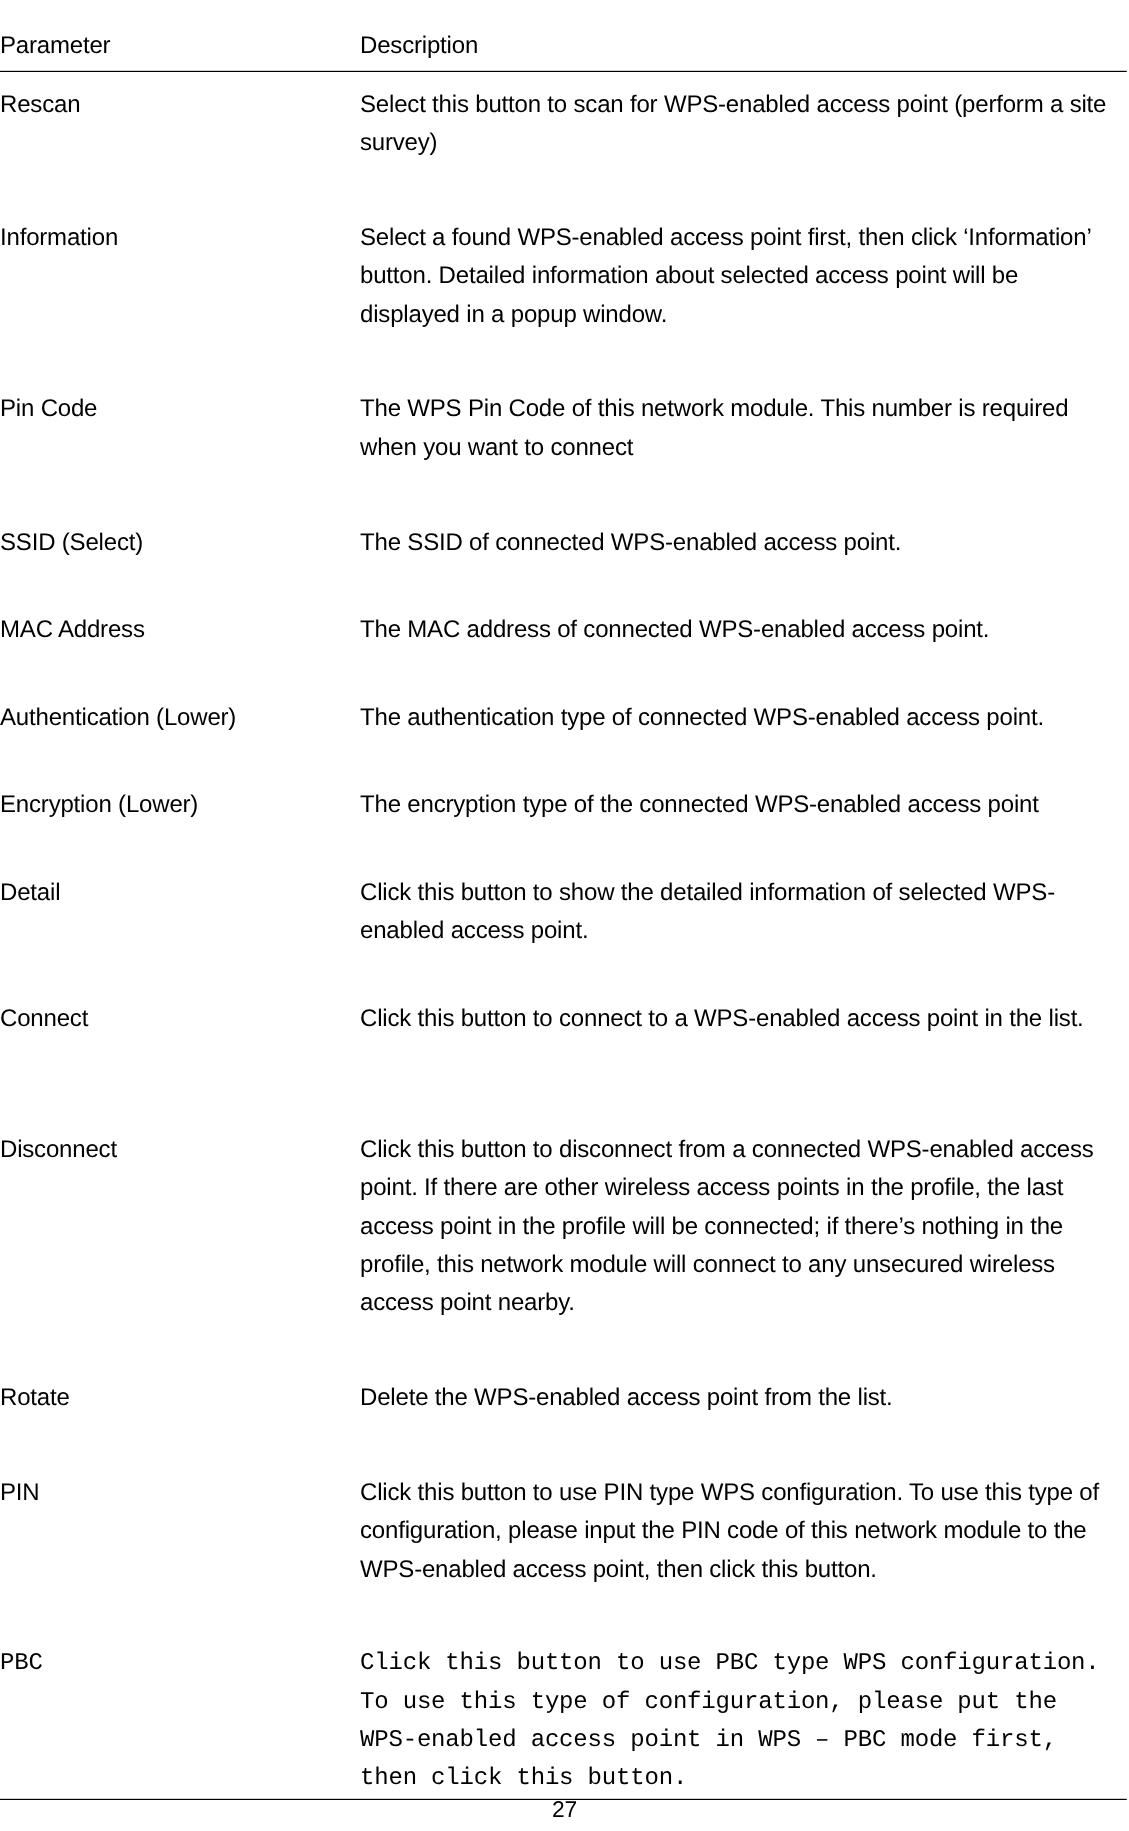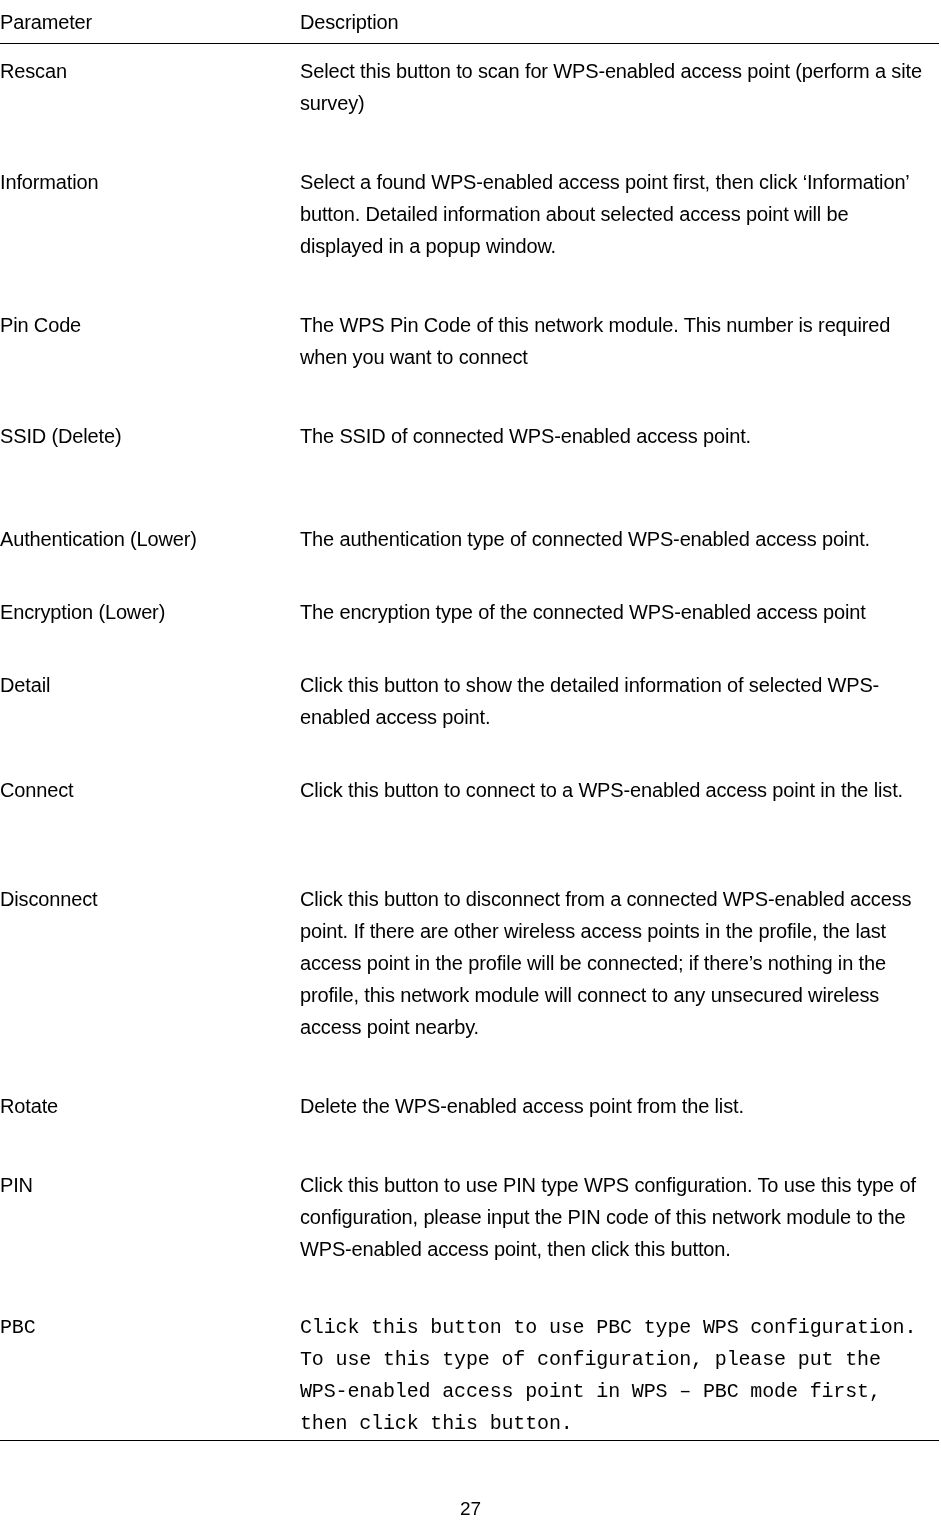--- a/index.html
+++ b/index.html
@@ -40,21 +40,21 @@
   .param-table td {
     vertical-align: top;
     padding: 0;
     border: 0;
     font-size: 20px;
     line-height: 32px;
     letter-spacing: -0.15px;
   }
 
   .head-row td {
-    padding-top: 6px;
+    padding-top: 22px;
     padding-bottom: 5px;
   }
 
   .rule-top td {
     border-bottom: 1.6px solid #000000;
   }
 
   .rule-bottom td {
     border-bottom: 1.6px solid #000000;
     font-family: Liberation Mono, monospace;
@@ -130,28 +130,32 @@
       <tr class="body-row">
         <td class="cell-param">Pin Code</td>
         <td class="cell-desc">The WPS Pin Code of this network module. This number is required when you want to connect</td>
       </tr>
       <tr class="spacer-row">
           <td></td>
           <td></td>
         </tr>
 
       <tr class="body-row">
-        <td class="cell-param">SSID (Delete)</td>
+        <td class="cell-param">SSID (Select)</td>
         <td class="cell-desc">The SSID of connected WPS-enabled access point.</td>
       </tr>
       <tr class="spacer-row small">
           <td></td>
           <td></td>
         </tr>
 
+      <tr class="body-row">
+        <td class="cell-param">MAC Address</td>
+        <td class="cell-desc">The MAC address of connected WPS-enabled access point.</td>
+      </tr>
       <tr class="spacer-row small">
           <td></td>
           <td></td>
         </tr>
 
       <tr class="body-row">
         <td class="cell-param">Authentication (Lower)</td>
         <td class="cell-desc">The authentication type of connected WPS-enabled access point.</td>
       </tr>
       <tr class="spacer-row small">

